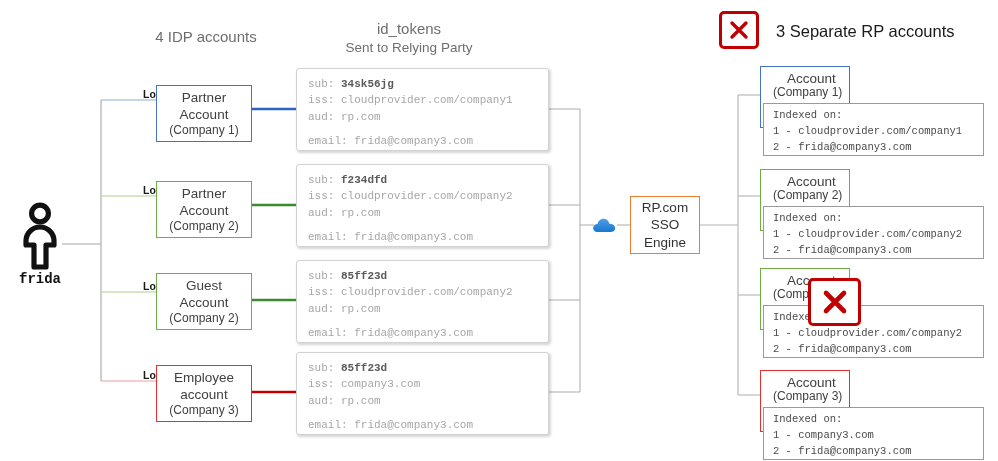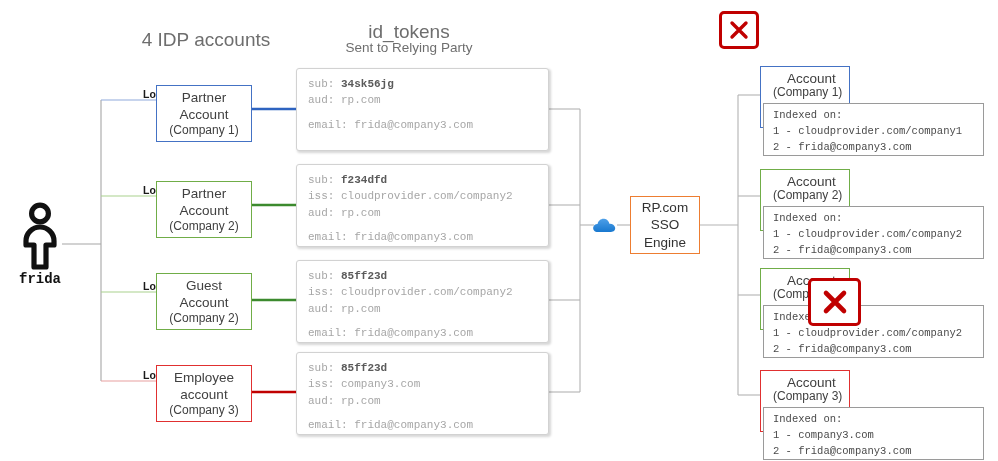--- a/index.html
+++ b/index.html
@@ -1,21 +1,21 @@
 <!DOCTYPE html>
 <html><head>
 <meta charset="utf-8">
 <style>
   html,body{margin:0;padding:0;background:#ffffff;}
   body{width:998px;height:461px;position:relative;overflow:hidden;
        font-family:"Liberation Sans", sans-serif;color:#404040;}
   .stage{position:absolute;left:0;top:0;width:998px;height:461px;}
   svg.wires{position:absolute;left:0;top:0;width:998px;height:461px;pointer-events:none;}
 
-  .hdr{position:absolute;color:#6e6e6e;font-size:19px;text-align:center;line-height:1.25;}
+  .hdr{position:absolute;color:#6e6e6e;font-size:15px;text-align:center;line-height:1.25;}
   .hdr.sub{font-size:13.5px;}
 
   .acct{position:absolute;box-sizing:border-box;background:#fff;border:1.6px solid #888;
         display:flex;flex-direction:column;align-items:center;justify-content:center;
         font-size:13.5px;line-height:1.28;color:#404040;}
   .acct .l2{font-size:12px;}
 
   .tok{position:absolute;box-sizing:border-box;background:#fff;border:1px solid #d2d2d2;
        border-radius:3px;box-shadow:1.5px 1.5px 2.5px rgba(0,0,0,.16);
        font-family:"Liberation Mono", monospace;font-size:11px;line-height:1.48;
@@ -82,20 +82,21 @@
     <path d="M738,196 H760" stroke="#b3b3b3" stroke-width="1.1" fill="none"></path>
     <path d="M738,295 H760" stroke="#b3b3b3" stroke-width="1.1" fill="none"></path>
     <path d="M738,395 H760" stroke="#b3b3b3" stroke-width="1.1" fill="none"></path>
   </svg>
 
   <div class="hdr" style="left:138px;top:28px;width:136px;">4 IDP accounts</div>
 
   <div class="hdr sub" style="left:318px;top:40px;width:182px;">Sent to Relying Party</div>
   <div class="hdr" style="left:318px;top:20px;width:182px;">id_tokens</div>
 
+  <div class="bigtitle" style="left:776px;top:22px;">3 Separate RP accounts</div>
 
   <div class="xmark" style="left:719px;top:11px;width:40px;height:38px;">
     <svg width="22" height="22" viewBox="0 0 22 22">
       <path d="M4,4 L18,18 M18,4 L4,18" stroke="#C00000" stroke-width="3.4" stroke-linecap="round"></path>
     </svg>
   </div>
 
   <div class="personicon" style="left:17px;top:202px;">
     <svg width="46" height="68" viewBox="0 0 46 68">
       <circle cx="23" cy="11.5" r="8.4" fill="none" stroke="#111" stroke-width="5.2"></circle>
@@ -125,20 +126,21 @@
     <span class="l2">(Company 2)</span>
   </div>
   <div class="acct" style="left:156px;top:365px;width:96px;height:57px;border-color:#E03030;">
     <span>Employee</span>
     <span>account</span>
     <span class="l2">(Company 3)</span>
   </div>
 
   <div class="tok" style="left:296px;top:68px;width:253px;height:83px;">
     <div><span>sub:</span> <b>34sk56jg</b></div>
+    <div><span>iss:</span> <span>cloudprovider.com/company1</span></div>
     <div><span>aud:</span> <span>rp.com</span></div>
     <div class="gap"></div>
     <div><span>email:</span> <span>frida@company3.com</span></div>
   </div>
 
   <div class="tok" style="left:296px;top:164px;width:253px;height:83px;">
     <div><span>sub:</span> <b>f234dfd</b></div>
     <div><span>iss:</span> <span>cloudprovider.com/company2</span></div>
     <div><span>aud:</span> <span>rp.com</span></div>
     <div class="gap"></div>

